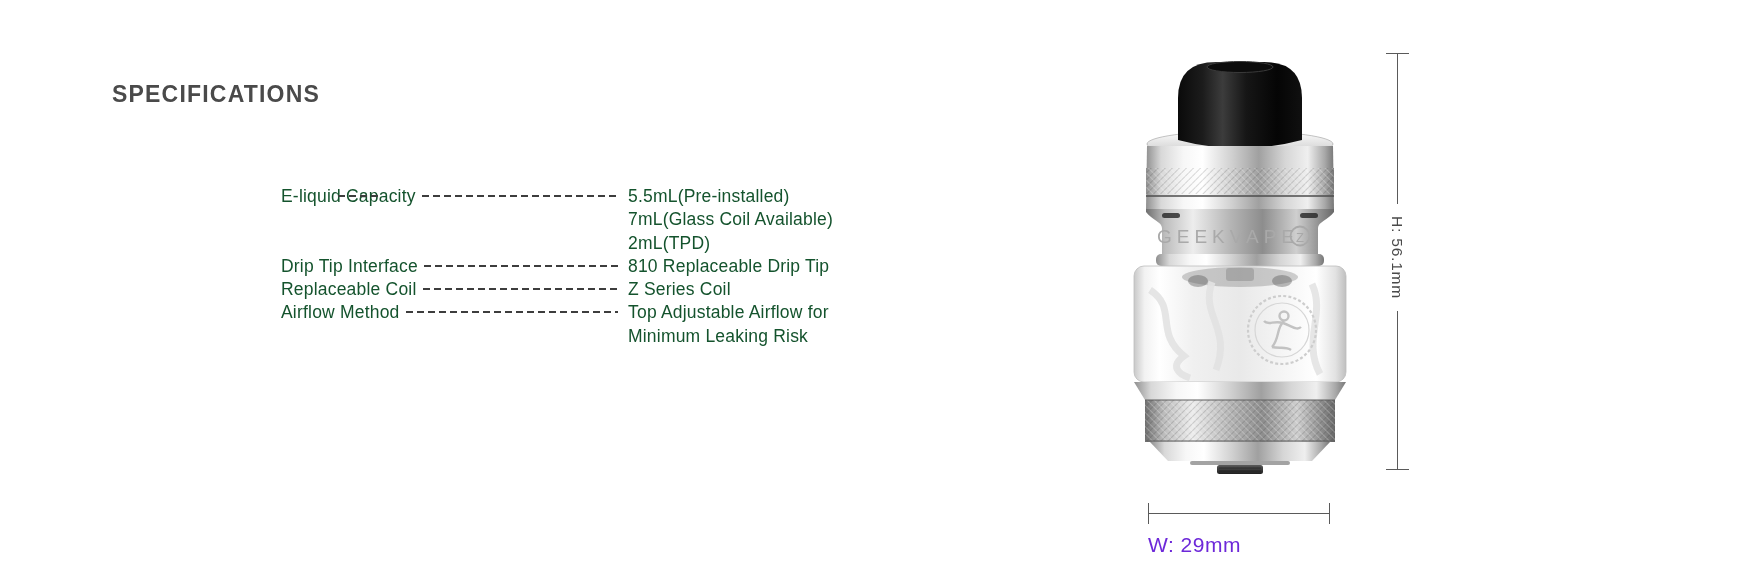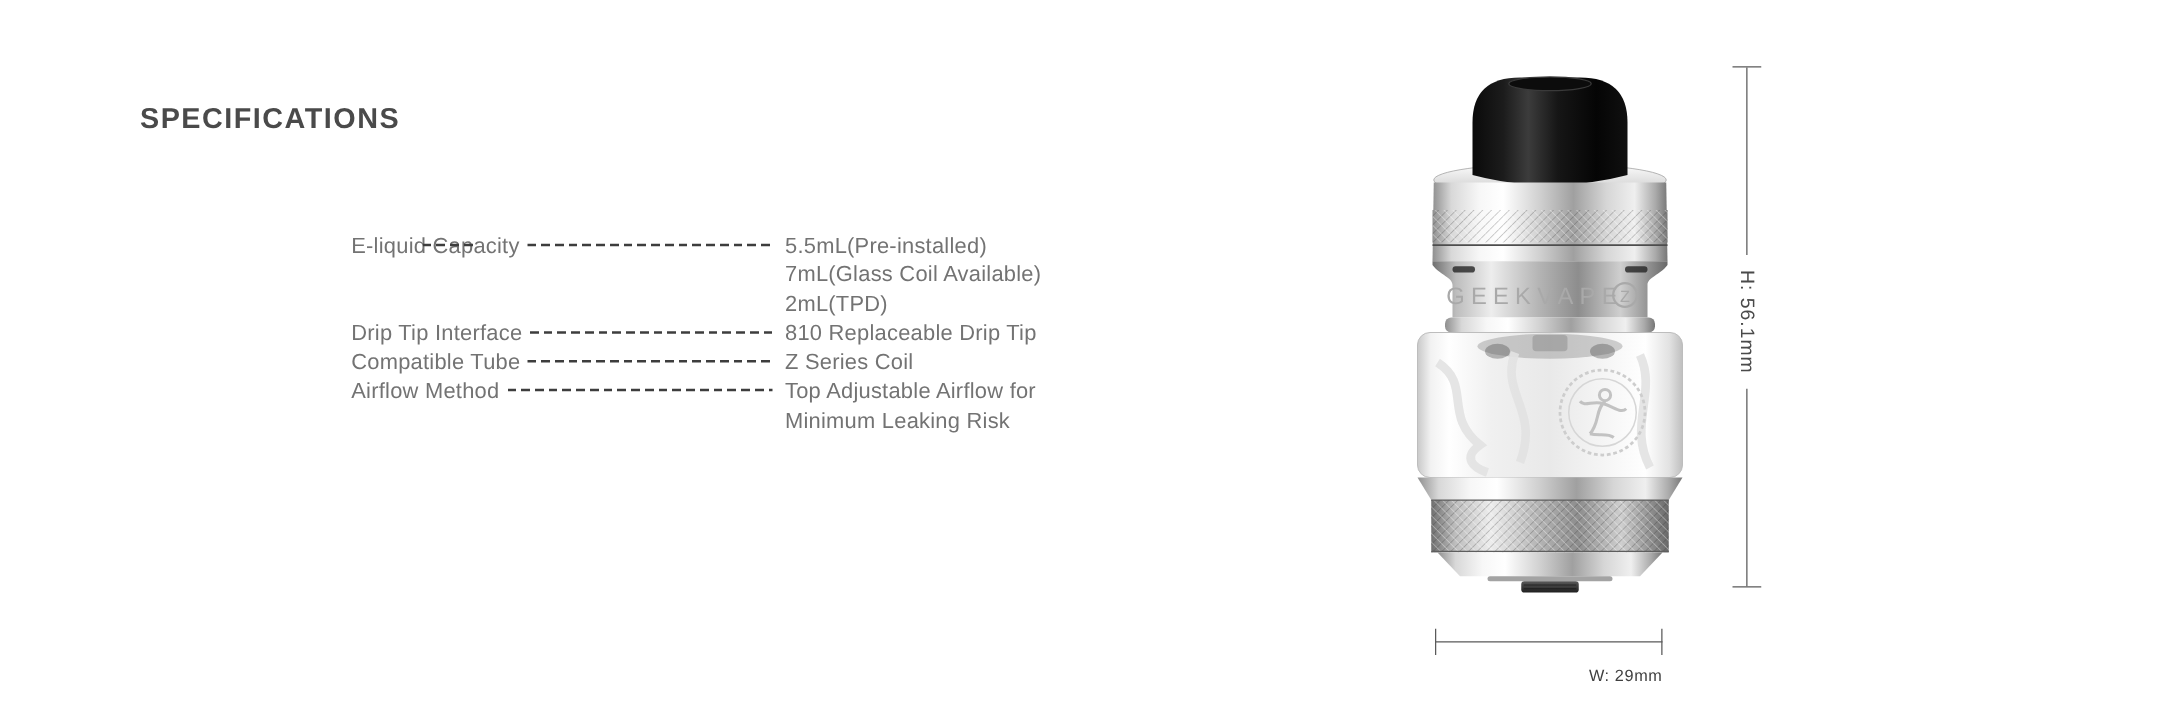--- a/index.html
+++ b/index.html
@@ -5,21 +5,21 @@
   * { margin:0; padding:0; box-sizing:border-box; }
   html,body { width:1740px; height:562px; background:#ffffff; overflow:hidden; position:relative;
               font-family:"Liberation Sans", sans-serif; }
 
   .page-title {
     position:absolute; left:112px; top:33px;
     font-size:23px; font-weight:700; letter-spacing:1.2px; color:#4a4a4a;margin-top:48px;
   }
 
   
-  .spec-list { position:absolute; left:281px; top:185px; width:640px; color:#737373;
+  .spec-list { position:absolute; left:281px; top:185px; width:640px; color:#14532d;
                font-size:17.5px; line-height:23.3px; }
   .spec-row { display:flex; }
   .cell-l { width:347px; flex:0 0 347px; display:flex; }
   .spec-label { white-space:nowrap; position:relative; letter-spacing:0.2px; }
   .leader { flex:1 1 auto; height:2px; margin:10px 10px 0 6px;
             background:repeating-linear-gradient(to right,#3d3d3d 0 7px,transparent 7px 11px); }
   .spec-value { white-space:nowrap; letter-spacing:0.2px;text-align:right; }
   
   .strike-artifact::after { content:""; position:absolute; left:57px; top:10px; width:42px; height:2px;
             background:repeating-linear-gradient(to right,#3d3d3d 0 7px,transparent 7px 11px); }
@@ -32,21 +32,21 @@
   .dim-h .seg.s1 { height:150px; }
   .dim-h .seg.s2 { flex:1; }
   .dim-h .h-label { writing-mode:vertical-rl; font-size:15.5px; color:#4a4a4a;
                     letter-spacing:0.8px; padding:12px 0; white-space:nowrap; }
 
   .dim-w { position:absolute; left:1148px; top:503px; width:182px; }
   .dim-w .bracket { position:relative; height:21px; }
   .dim-w .hline { position:absolute; left:0; right:0; top:10px; border-top:1px solid #5a5a5a; }
   .dim-w .tick-v { position:absolute; top:0; height:21px; width:0; border-left:1px solid #5a5a5a; }
   .dim-w .tick-v.left { left:0; } .dim-w .tick-v.right { right:0; }
-  .dim-w .w-label { margin-top:9px; text-align:right; font-size:13px; color:#404040; letter-spacing:0.5px; }
+  .dim-w .w-label { margin-top:9px; text-align:left; font-size:21px; color:#6d28d9; letter-spacing:0.5px; }
 
   .product-wrap { position:absolute; left:1050px; top:28px; width:380px; height:450px; }
 </style>
 </head>
 <body>
 
 <div class="page-title">SPECIFICATIONS</div>
 
 <div class="spec-list">
   <div class="spec-row">
@@ -66,21 +66,21 @@
   </div>
   <div class="spec-row">
     <div class="cell-l">
       <span class="spec-label">Drip Tip Interface</span>
       <span class="leader"></span>
     </div>
     <div class="spec-value">810 Replaceable Drip Tip</div>
   </div>
   <div class="spec-row">
     <div class="cell-l">
-      <span class="spec-label">Compatible Tube</span>
+      <span class="spec-label">Replaceable Coil</span>
       <span class="leader"></span>
     </div>
     <div class="spec-value">Z Series Coil</div>
   </div>
   <div class="spec-row">
     <div class="cell-l">
       <span class="spec-label">Airflow Method</span>
       <span class="leader"></span>
     </div>
     <div class="spec-value">Top Adjustable Airflow for</div>

